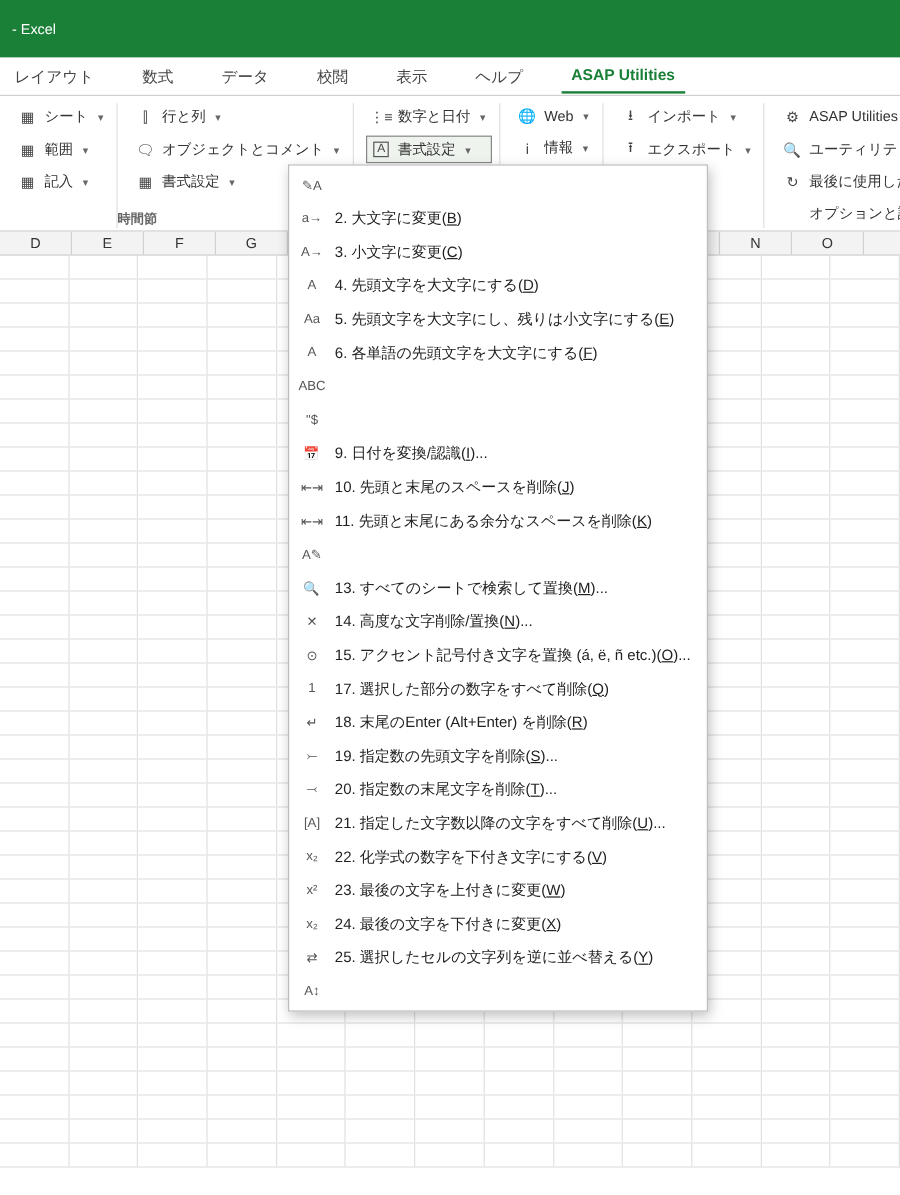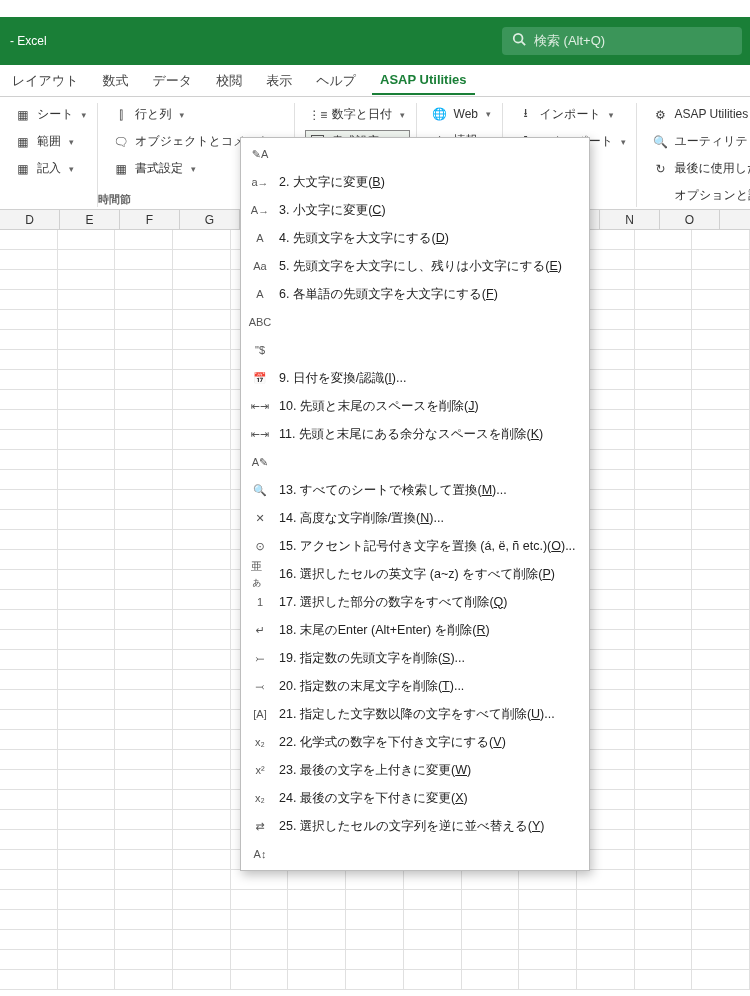--- a/index.html
+++ b/index.html
@@ -1,23 +1,23 @@
 <!DOCTYPE html>
 <html><head>
 <meta charset="utf-8">
 <style>
 * { margin: 0; padding: 0; box-sizing: border-box; font-family: "Segoe UI", "Yu Gothic UI", Meiryo, sans-serif; }
 body { width: 750px; height: 996px; background: #fff; overflow: hidden; position: relative; }
 
-.title-bar { height: 48px; background: #1a7f37; display: flex; align-items: center; padding: 0 8px; color: #fff; margin-top: 17px; }
+.title-bar { height: 48px; background: #1a7f37; display: flex; align-items: center; padding: 0 8px; color: #fff; }
 .title-text { font-size: 12px; padding-left: 2px; }
 .search-box { margin-left: auto; background: #3b9559; border-radius: 4px; height: 28px; width: 240px; display: flex; align-items: center; padding: 0 10px; gap: 8px; }
 .search-box .ph { color: #dfeee2; font-size: 13px; }
 
-.tab-strip { height: 32px; background: #fff; display: flex; align-items: center; padding: 0 4px; gap: 8px; border-bottom: 1px solid #d0d0d0; font-size: 13px; }
+.tab-strip { height: 32px; background: #fff; display: flex; align-items: center; padding: 0 4px; gap: 24px; border-bottom: 1px solid #d0d0d0; font-size: 13px; }
 .tab-strip .tab { padding: 6px 8px; color: #444; cursor: pointer; }
 .tab-strip .tab.active { color: #1a7f37; font-weight: 600; border-bottom: 2px solid #1a7f37; }
 
 .ribbon { background: #fff; padding: 6px 4px 2px; display: flex; gap: 4px; border-bottom: 1px solid #d0d0d0; font-size: 12px; position: relative; }
 .rgrp { display: flex; flex-direction: column; gap: 4px; padding: 0 6px; border-right: 1px solid #e0e0e0; }
 .rgrp:last-child { border-right: none; }
 .rbtn { display: flex; align-items: center; gap: 6px; padding: 2px 4px; color: #333; cursor: pointer; white-space: nowrap; border: 1px solid transparent; }
 .rbtn.selected { border: 1px solid #888; background: #eef3ee; }
 .rbtn .icon { width: 16px; height: 16px; display: inline-flex; align-items: center; justify-content: center; font-size: 12px; color: #444; }
 .chev { font-size: 9px; color: #666; margin-left: 2px; }
@@ -41,29 +41,20 @@
 }
 .menu-item { display: flex; align-items: center; gap: 10px; padding: 5px 8px 5px 10px; font-size: 12.5px; color: #222; cursor: pointer; }
 .menu-item .micon { width: 18px; height: 18px; display: inline-flex; align-items: center; justify-content: center; font-size: 11px; color: #555; }
 .menu-item .u { text-decoration: underline; }
 </style>
 </head>
 <body>
 
 <div class="title-bar">
   <span class="title-text">- Excel</span>
-  <div class="search-box">
-    <span>
-      <svg width="14" height="14" viewBox="0 0 16 16" fill="none" stroke="#dfeee2" stroke-width="2">
-          <circle cx="7" cy="7" r="5"></circle>
-          <line x1="11" y1="11" x2="15" y2="15"></line>
-        </svg>
-    </span>
-    <span class="ph">検索 (Alt+Q)</span>
-  </div>
 </div>
 
 <div class="tab-strip">
   <div class="tab">レイアウト</div>
   <div class="tab">数式</div>
   <div class="tab">データ</div>
   <div class="tab">校閲</div>
   <div class="tab">表示</div>
   <div class="tab">ヘルプ</div>
   <div class="tab active">ASAP Utilities</div>
@@ -801,24 +792,20 @@
     </div>
     <div class="menu-item">
       <span class="micon">✕</span>
       <span>14. 高度な文字削除/置換(<span class="u">N</span>)...</span>
     </div>
     <div class="menu-item">
       <span class="micon">⊙</span>
       <span>15. アクセント記号付き文字を置換 (á, ë, ñ etc.)(<span class="u">O</span>)...</span>
     </div>
     <div class="menu-item">
-      <span class="micon">亜ぁ</span>
-      <span>16. 選択したセルの英文字 (a~z) をすべて削除(<span class="u">P</span>)</span>
-    </div>
-    <div class="menu-item">
       <span class="micon">1</span>
       <span>17. 選択した部分の数字をすべて削除(<span class="u">Q</span>)</span>
     </div>
     <div class="menu-item">
       <span class="micon">↵</span>
       <span>18. 末尾のEnter (Alt+Enter) を削除(<span class="u">R</span>)</span>
     </div>
     <div class="menu-item">
       <span class="micon">⤚</span>
       <span>19. 指定数の先頭文字を削除(<span class="u">S</span>)...</span>

